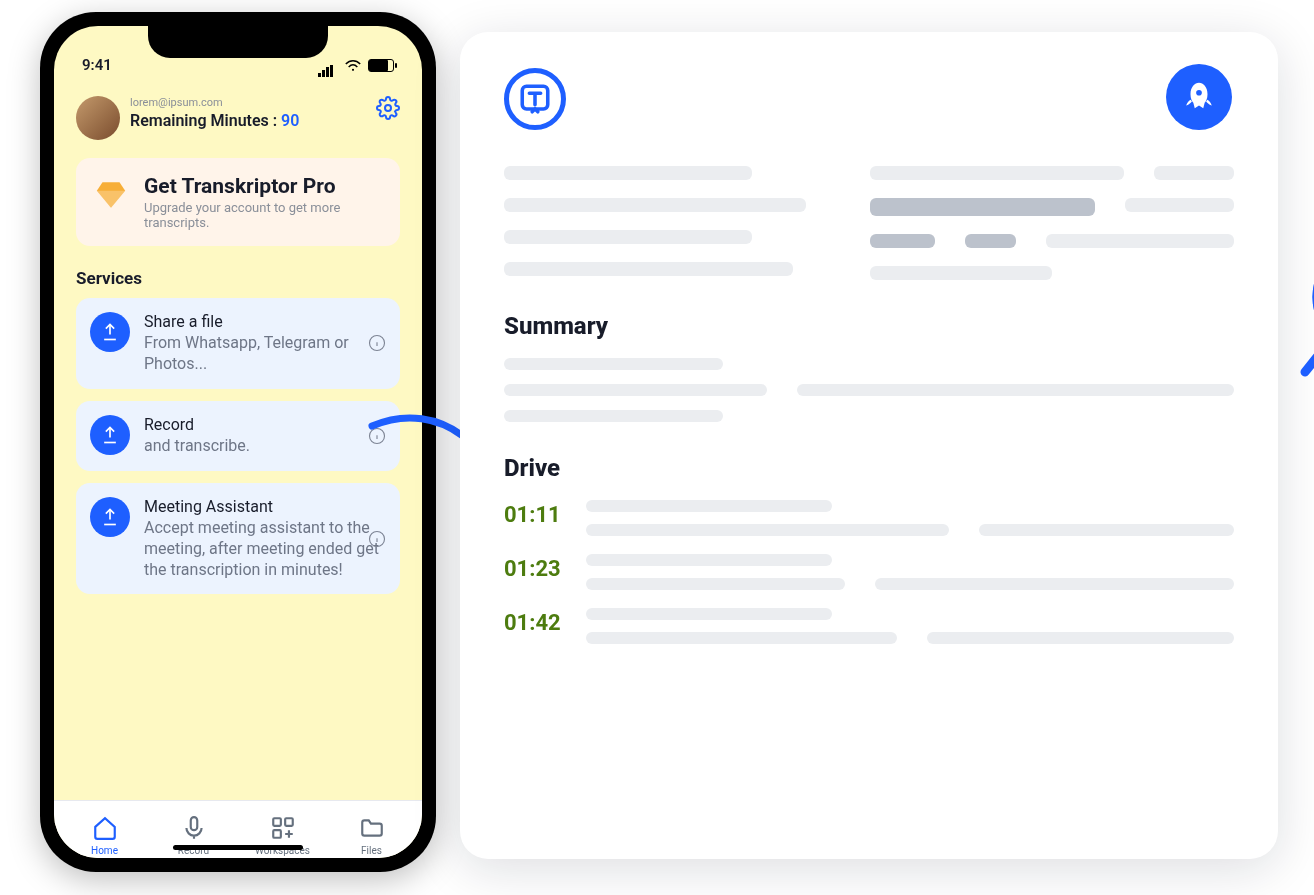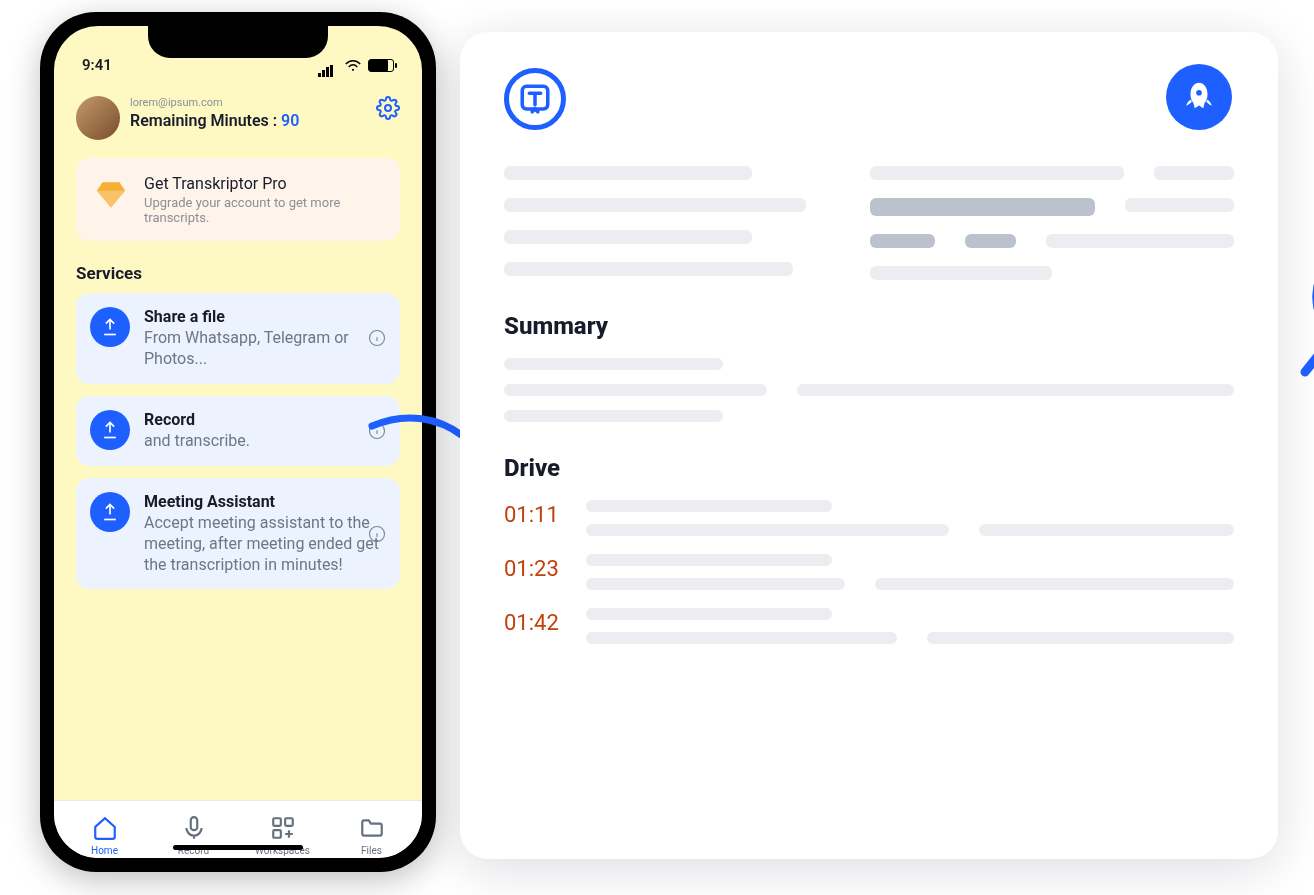--- a/index.html
+++ b/index.html
@@ -59,35 +59,35 @@
   .email{font-size:11px;color:#8a8f99}
   .minutes{font-size:16px;font-weight:600;margin-top:2px}
   .minutes .num{color:var(--blue)}
   .gear{color:var(--blue);width:24px;height:24px;cursor:pointer}
 
   .promo{
     margin-top:18px;background:#fff4ea;border-radius:14px;
     padding:16px 18px;display:flex;gap:16px;align-items:flex-start;
   }
   .diamond{width:34px;height:34px;color:#f6a623;flex:0 0 34px;margin-top:4px}
-  .promo .ttl{font-size:16px;font-weight:400}
+  .promo .ttl{font-size:21px;font-weight:700}
   .promo .sub{font-size:13px;color:#8a8f99;margin-top:2px}
 
   .section-h{font-size:17px;font-weight:700;margin:22px 0 10px}
 
   .svc{
     background:var(--blue-light);border-radius:14px;
     padding:14px 14px;display:flex;align-items:flex-start;gap:14px;
     margin-bottom:12px;cursor:pointer;position:relative;
   }
   .svc .ico{
     width:40px;height:40px;border-radius:50%;background:var(--blue);
     display:flex;align-items:center;justify-content:center;color:#fff;flex:0 0 40px;
   }
-  .svc .ttl{font-size:16px;font-weight:700;line-height:1.2}
+  .svc .ttl{font-size:16px;font-weight:400;line-height:1.2}
   .svc .sub{font-size:16px;color:#6e7687;margin-top:2px;line-height:1.3}
   .svc .info{position:absolute;right:14px;top:50%;transform:translateY(-50%);color:#7d8494}
 
   .tabbar{
     height:58px;border-top:1px solid var(--edge);
     display:flex;padding:6px 6px 0;background:#fff;
   }
   .tab{flex:1;display:flex;flex-direction:column;align-items:center;gap:4px;padding-top:8px;font-size:10px;color:#65707e;cursor:pointer}
   .tab.active{color:var(--blue)}
   .tab .ti{width:26px;height:26px}
@@ -114,21 +114,21 @@
   .leftcol{flex:0 0 46%}
   .rightcol{flex:1}
   .row{display:flex;gap:30px}
   .grow{flex:1}
   .w30{width:30%}.w74{width:74%}.w86{width:86%}
 
   .mag{position:absolute;left:836px;top:200px;pointer-events:none;color:var(--blue)}
 
   .p-section{font-size:24px;font-weight:800;margin:32px 0 18px}
   .topic{display:flex;gap:20px;align-items:flex-start;margin-bottom:18px}
-  .tstamp{font-size:22px;font-weight:400;color:#c2410c;width:62px;padding-top:2px}
+  .tstamp{font-size:22px;font-weight:700;color:#4d7c0f;width:62px;padding-top:2px}
 </style>
 </head>
 <body>
 
 <div class="phone">
   <div class="screen">
     <div class="notch"></div>
 
     <div class="statusbar">
       <span>9:41</span>

